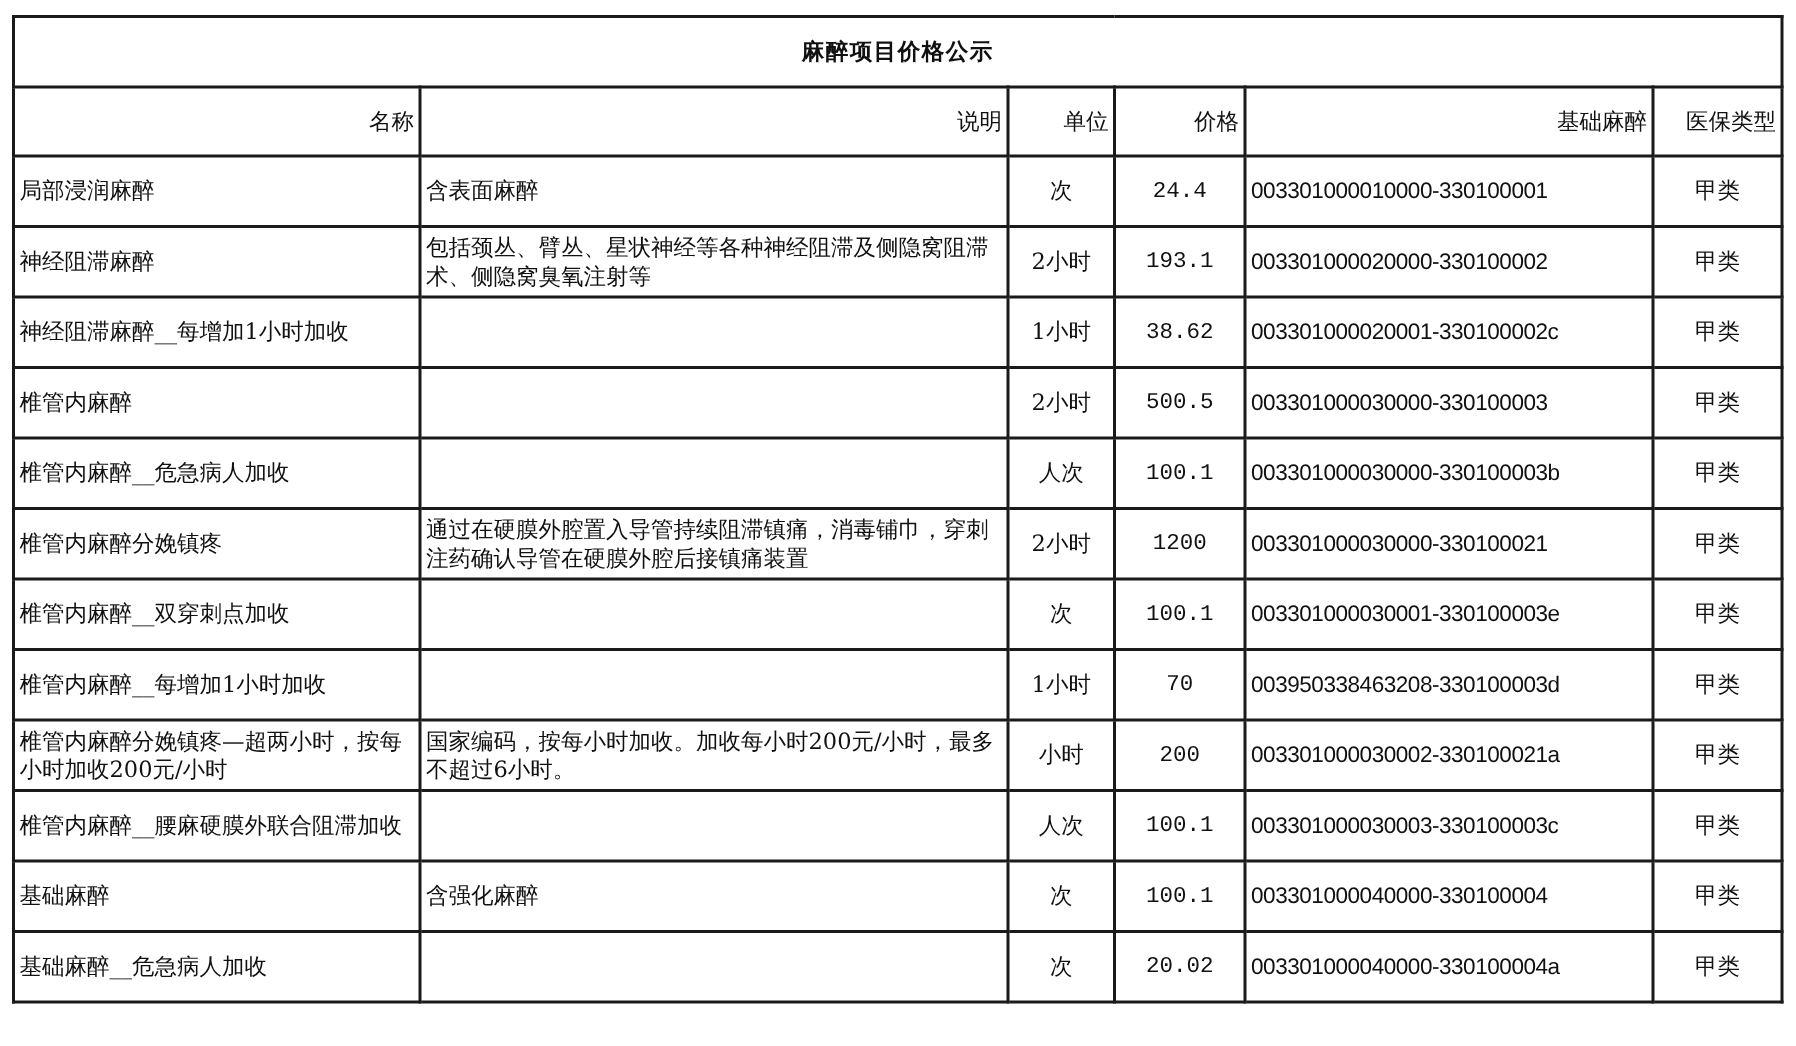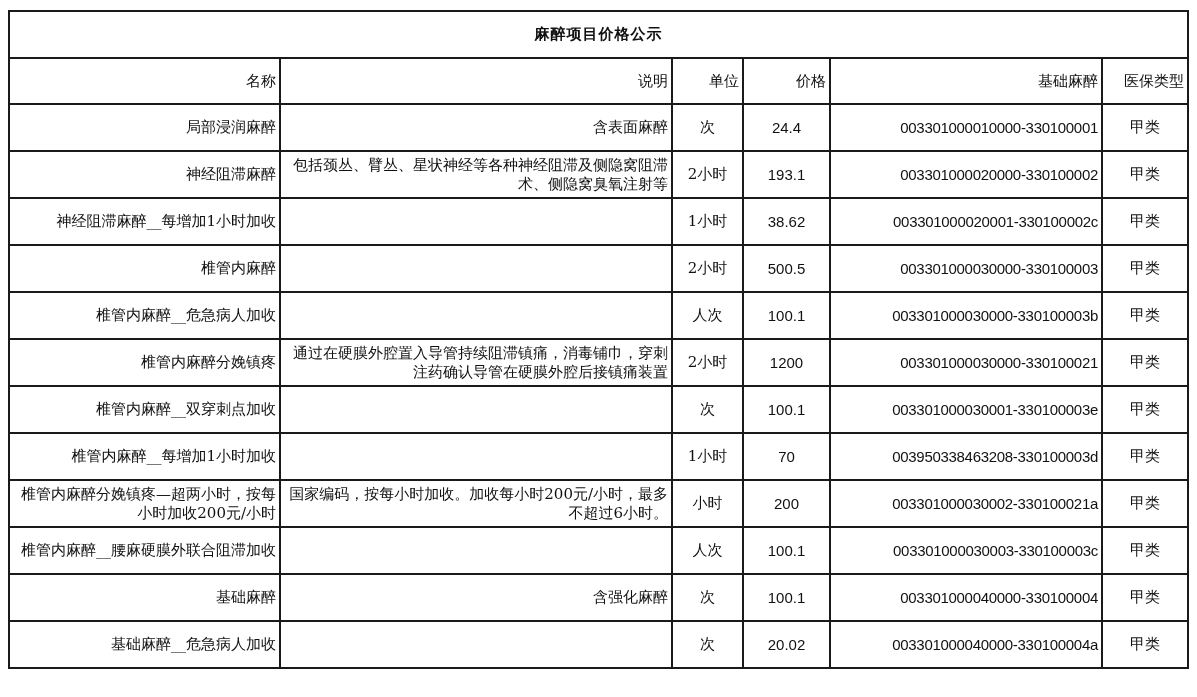--- a/index.html
+++ b/index.html
@@ -12,23 +12,23 @@
   }
   table.price-table td, table.price-table th {
     border: 2px solid #1a1a1a; padding: 0 3px; font-weight: normal;
     font-size: 15px; line-height: 19px; overflow: hidden; white-space: normal;
     word-break: break-all;
   }
   .title-cell { height: 45px; text-align: center; font-size: 26px; font-weight: bold !important;
                 font-family: "DejaVu Serif", "Liberation Serif", serif; letter-spacing: 1px; border-radius: 12px; }
   .head-row th { height: 44px; text-align: right; font-size: 17px; }
   .data-row td { height: 45px; }
-  .c-name, .c-desc, .c-code { text-align: right; }
+  .c-name, .c-desc, .c-code { text-align: left; }
   .c-unit, .c-price, .c-type { text-align: center; }
-  .c-price { font-family: Liberation Sans, sans-serif; font-size: 14px; }
+  .c-price { font-family: Liberation Mono, monospace; font-size: 14px; }
   .c-code { font-family: Liberation Sans, sans-serif; font-size: 13.5px; letter-spacing: -0.3px; }
 </style>
 </head>
 <body>
 
 <table class="price-table">
   <colgroup>
     <col style="width:271px">
     <col style="width:392px">
     <col style="width:71px">

